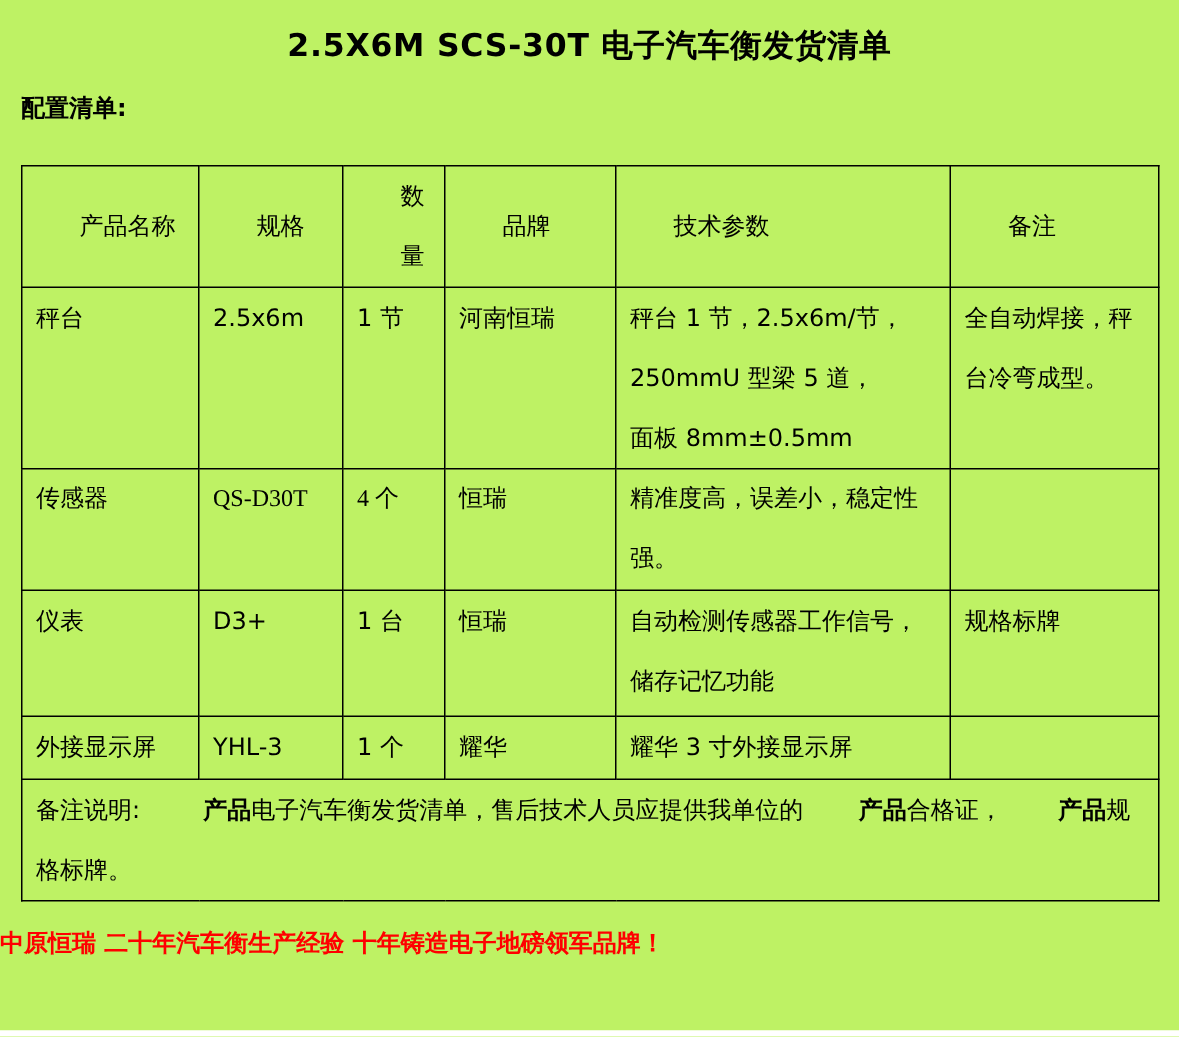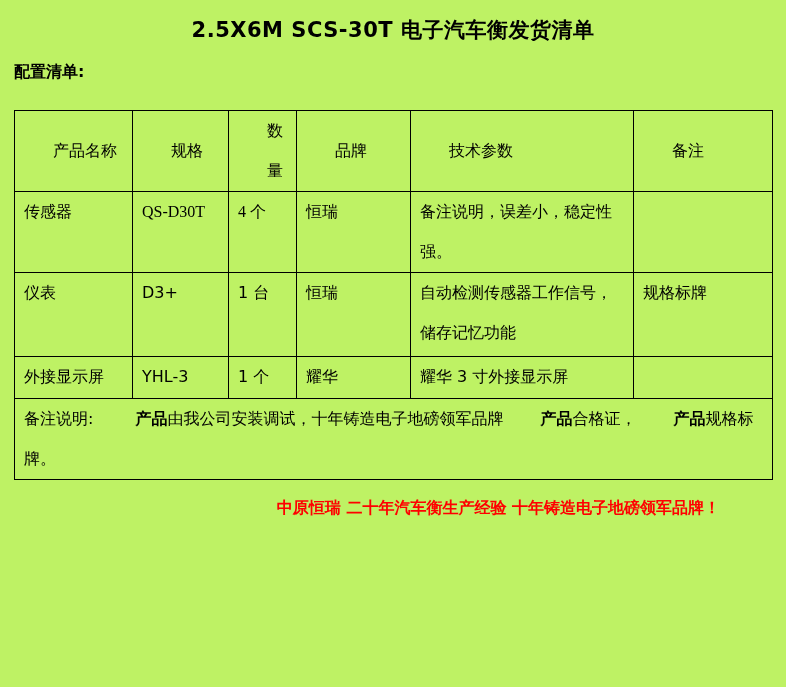--- a/index.html
+++ b/index.html
@@ -54,21 +54,21 @@
   tr.row-2 { height: 81px; font-family: Liberation Serif, serif;  }
   tr.row-3 { height: 84px; padding-left: 29px;  }
   tr.row-4 { height: 36px;  }
   tr.row-5 { height: 42px; padding-left: 16px;  }
   tr.row-6 { height: 38px;  }
   tr.rnote { height: 54px;  }
   .seg-bold { font-weight: bold; margin-left: 37px; }
   .footer {
     width: 720px;
     margin-top: 18px;
-    text-align: right;
+    text-align: left;
     font-size: 16px;
     font-weight: bold;
     line-height: 20px;
   }
 </style>
 </head>
 <body>
 
 <div class="page">
 
@@ -89,26 +89,37 @@
       <tr class="hrow">
         <th>产品名称</th>
         <th>规格</th>
         <th>数量</th>
         <th>品牌</th>
         <th>技术参数</th>
         <th>备注</th>
       </tr>
     </thead>
     <tbody>
+      <tr class="row-1">
+        <td>秤台</td>
+        <td>2.5x6m</td>
+        <td>1 节</td>
+        <td>河南恒瑞</td>
+        <td>秤台 1 节，2.5x6m/节，
+250mmU 型梁 5 道，
+面板 8mm±0.5mm</td>
+        <td>全自动焊接，秤
+台冷弯成型。</td>
+      </tr>
       <tr class="row-2">
         <td>传感器</td>
         <td>QS-D30T</td>
         <td>4 个</td>
         <td>恒瑞</td>
-        <td>备注说明，误差小，稳定性
+        <td>精准度高，误差小，稳定性
 强。</td>
         <td></td>
       </tr>
       <tr class="row-3">
         <td>仪表</td>
         <td>D3+</td>
         <td>1 台</td>
         <td>恒瑞</td>
         <td>自动检测传感器工作信号，
 储存记忆功能</td>
@@ -116,20 +127,20 @@
       </tr>
       <tr class="row-5">
         <td>外接显示屏</td>
         <td>YHL-3</td>
         <td>1 个</td>
         <td>耀华</td>
         <td>耀华 3 寸外接显示屏</td>
         <td></td>
       </tr>
       <tr class="rnote">
-        <td colspan="6"><span>备注说明: </span><span class="seg-bold">产品</span><span>由我公司安装调试，十年铸造电子地磅领军品牌</span><span class="seg-bold">产品</span><span>合格证，</span><span class="seg-bold">产品</span><span>规格标牌。</span></td>
+        <td colspan="6"><span>备注说明: </span><span class="seg-bold">产品</span><span>电子汽车衡发货清单，售后技术人员应提供我单位的</span><span class="seg-bold">产品</span><span>合格证，</span><span class="seg-bold">产品</span><span>规格标牌。</span></td>
       </tr>
     </tbody>
   </table>
 
   <div class="footer" style="color: rgb(255, 0, 0);">中原恒瑞 二十年汽车衡生产经验 十年铸造电子地磅领军品牌！</div>
 
 </div>
 
 </body></html>

